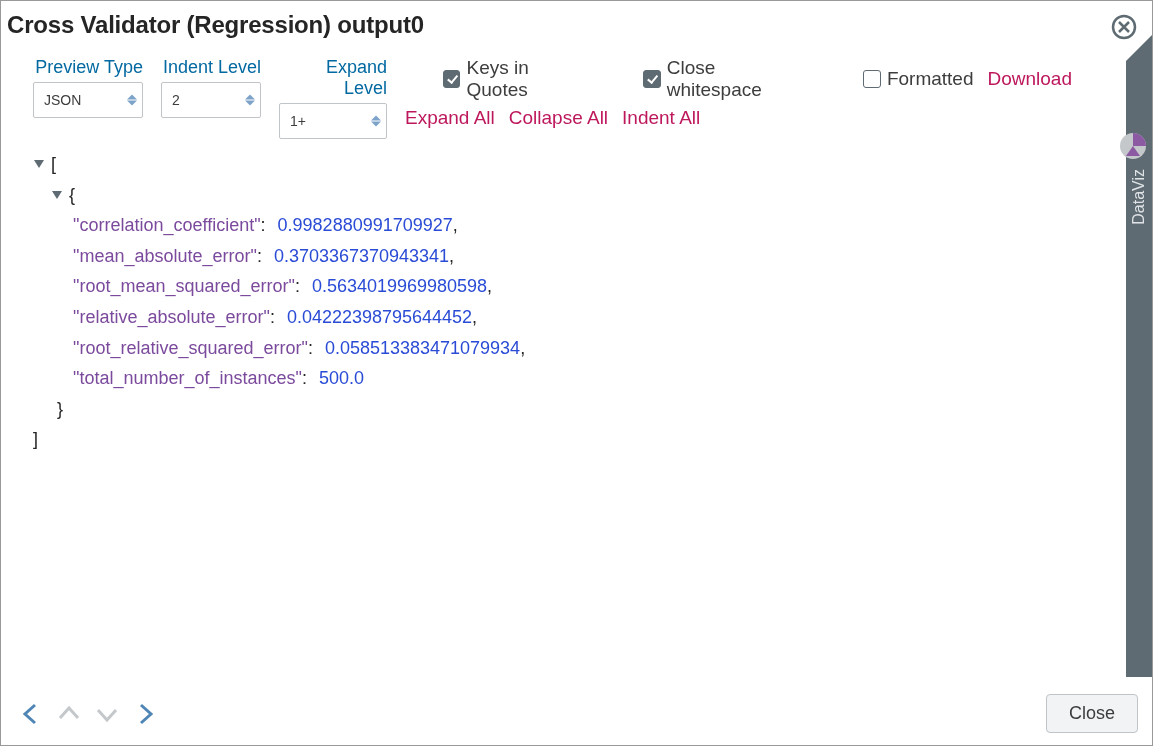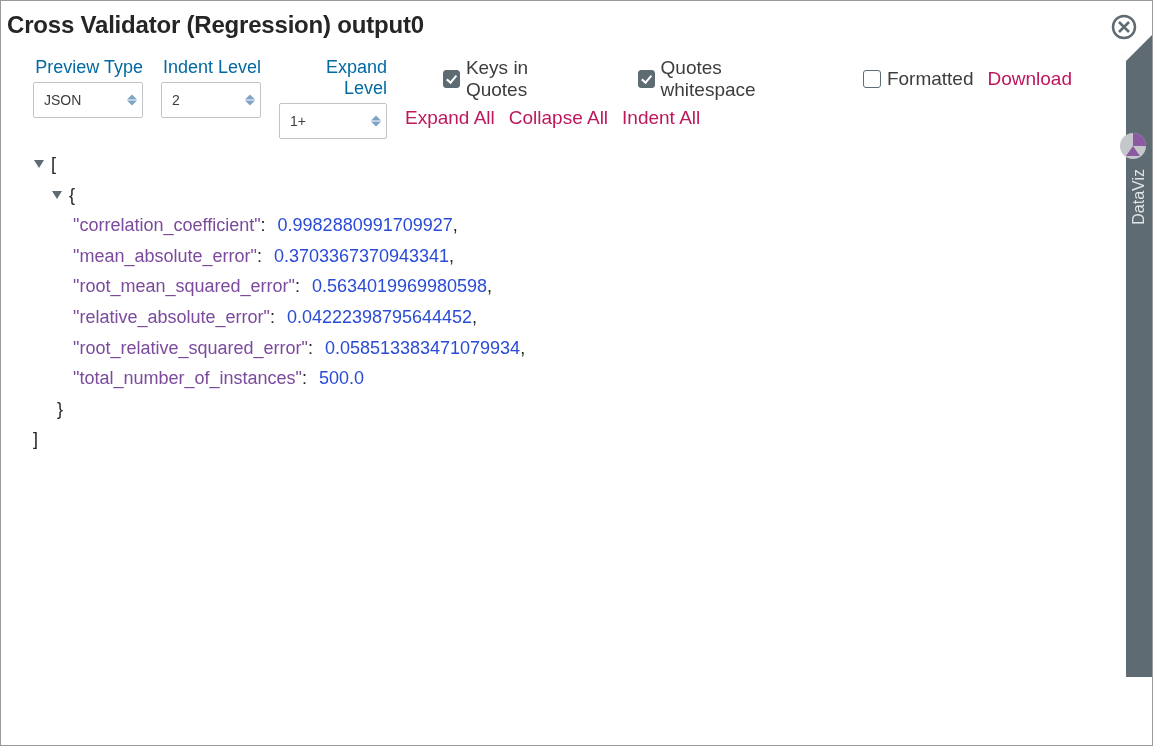--- a/index.html
+++ b/index.html
@@ -266,21 +266,21 @@
     </div>
 
     <div class="right-options">
       <div class="opt-row">
         <span class="chk checked">
           <span class="box"></span>
             <span>Keys in Quotes</span>
         </span>
         <span class="chk checked">
           <span class="box"></span>
-            <span>Quotes whitespace</span>
+            <span>Close whitespace</span>
         </span>
         <span class="chk">
           <span class="box"></span>
             <span>Formatted</span>
         </span>
         <span class="link-btn">Download</span>
       </div>
       <div class="opt-row second">
         <span class="link-btn">Expand All</span>
         <span class="link-btn">Collapse All</span>
@@ -311,20 +311,45 @@
         <div class="json-line indent-2"><span class="k">"total_number_of_instances"</span><span class="colon">:&nbsp;&nbsp;</span><span class="v">500.0</span><span class="comma"></span></div>
       </div>
     <div class="json-line indent-1b">
       <span class="brace">}</span>
     </div>
     <div class="json-line">
       <span class="brace">]</span>
     </div>
   </div>
 
+  <div class="footer">
+    <div class="nav-arrows">
+      <span class="arr active">
+          <svg width="22" height="26" viewBox="0 0 22 26">
+            <path d="M15 4 L5 13 L15 22"></path>
+          </svg>
+        </span>
+      <span class="arr disabled">
+          <svg width="26" height="22" viewBox="0 0 26 22">
+            <path d="M4 15 L13 5 L22 15"></path>
+          </svg>
+        </span>
+      <span class="arr disabled">
+          <svg width="26" height="22" viewBox="0 0 26 22">
+            <path d="M4 7 L13 17 L22 7"></path>
+          </svg>
+        </span>
+      <span class="arr active">
+          <svg width="22" height="26" viewBox="0 0 22 26">
+            <path d="M7 4 L17 13 L7 22"></path>
+          </svg>
+        </span>
+    </div>
+    <button class="close-btn">Close</button>
+  </div>
 
   <div class="side-tab">
     <div class="notch"></div>
     <div class="circle"></div>
     <div class="label">DataViz</div>
   </div>
 
 </div>
 
 </body></html>

